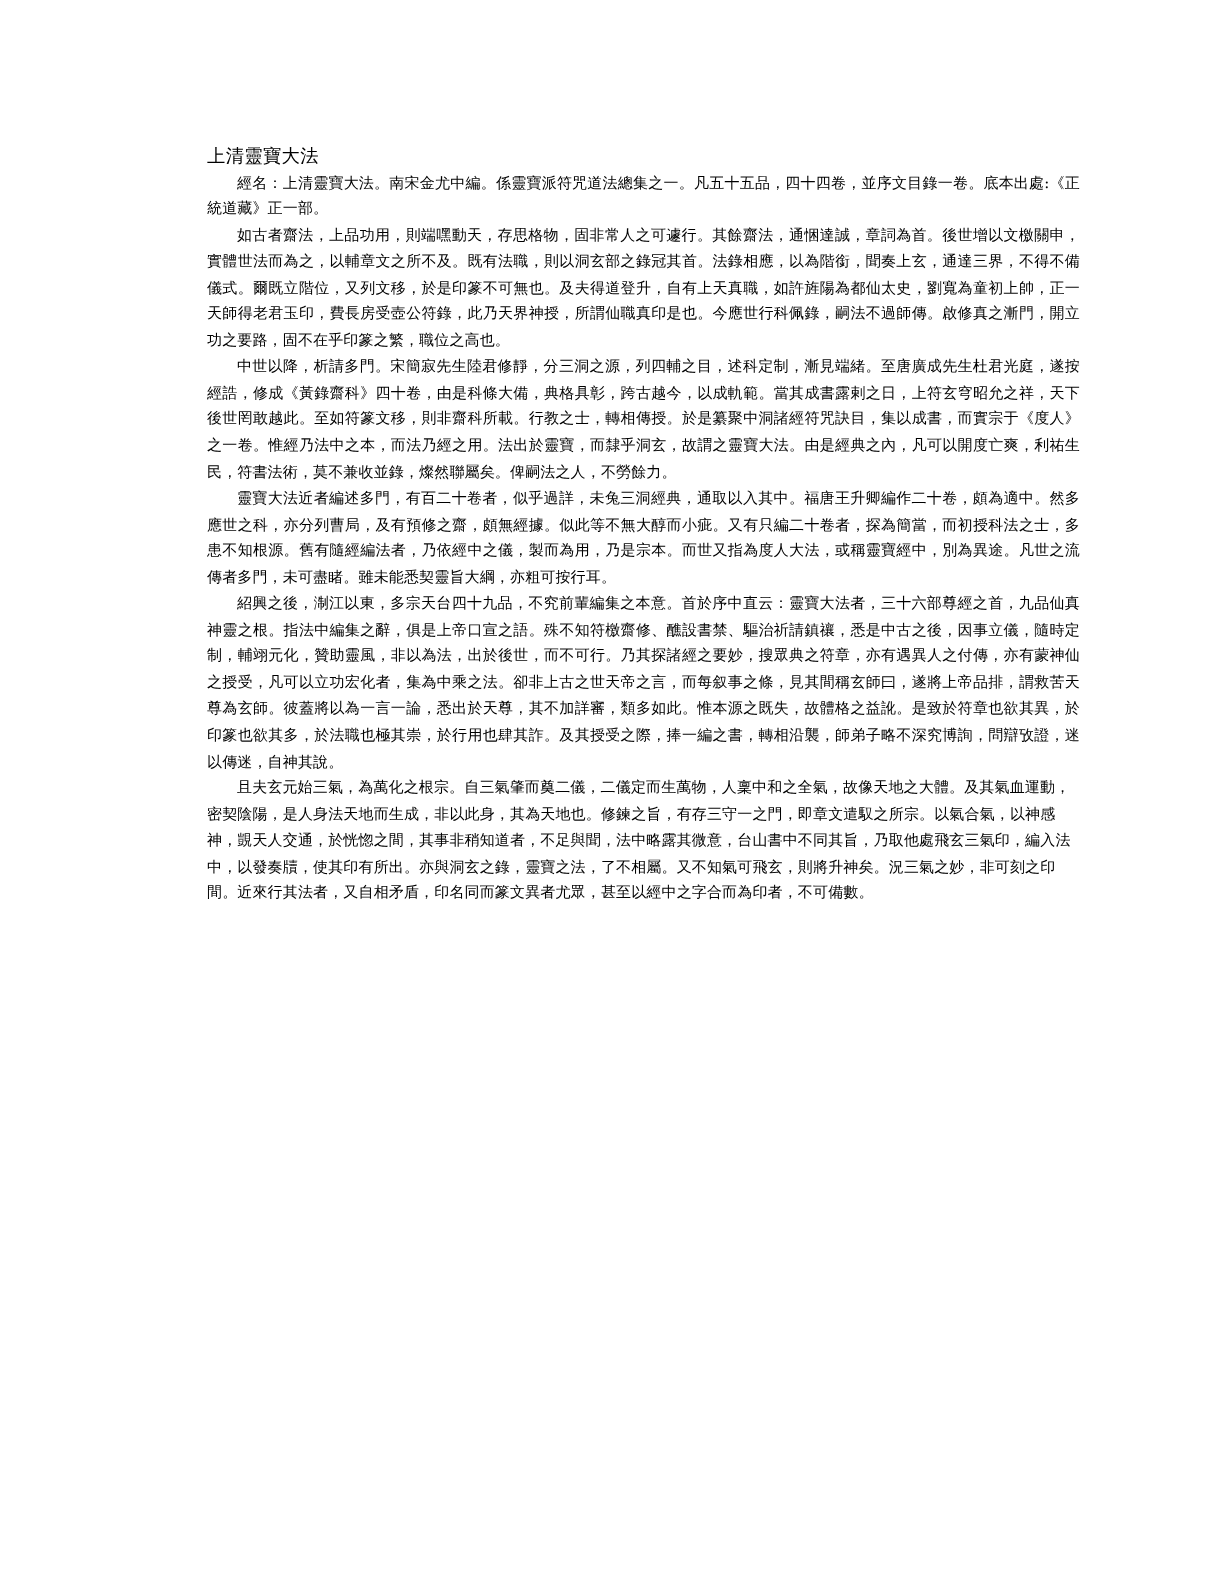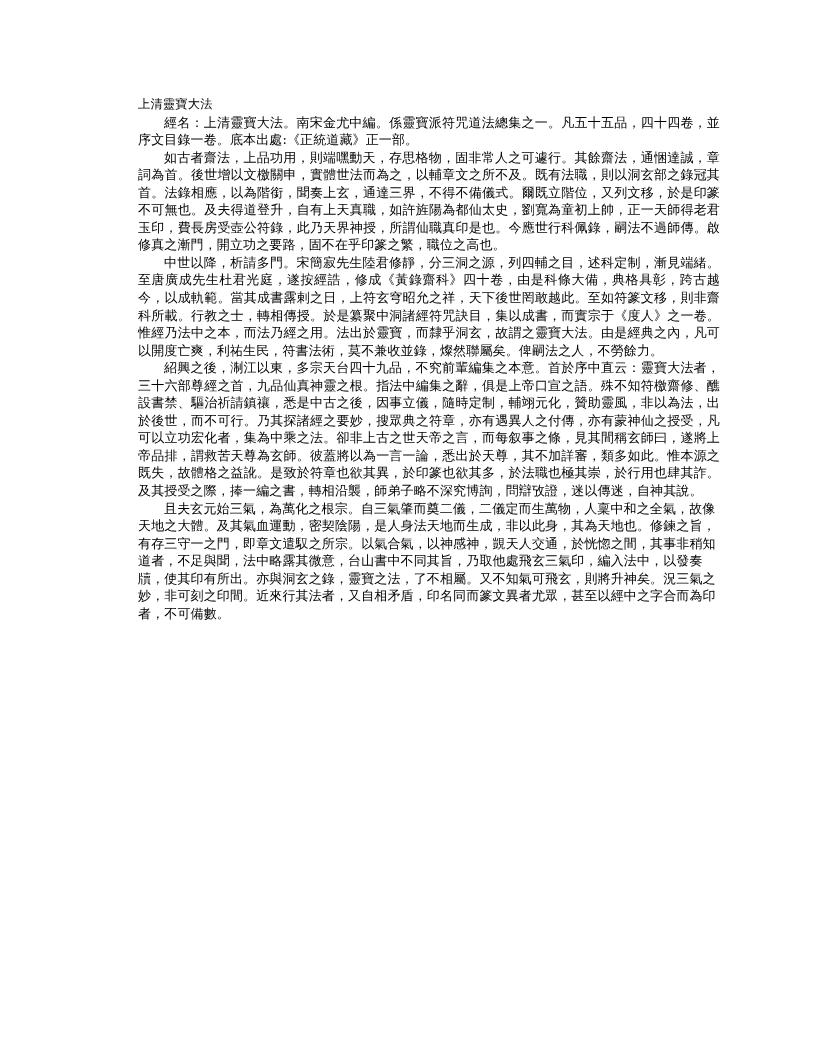--- a/index.html
+++ b/index.html
@@ -32,21 +32,21 @@
   .doc-title {
     font-size: 12.2px;
     line-height: 17.55px;
     letter-spacing: 0.02em;
     margin: 0 0 0 0;
     text-align: left;
     font-weight: normal;
     white-space: nowrap;
   }
   p.para {
-    font-size: 13px;
+    font-size: 10px;
     line-height: 17.55px;
     letter-spacing: 0.01em;
     margin: 0;
     padding: 0;
     text-align: justify;
     text-justify: inter-character;
     text-indent: 2em;
     word-break: break-all;
     overflow-wrap: anywhere;
     hyphens: none;
@@ -59,17 +59,18 @@
 <body>
 
 <div class="page">
   <div class="text-body">
 
     <div class="doc-title">上清靈寶大法</div>
 
     <p class="para">經名：上清靈寶大法。南宋金尤中編。係靈寶派符咒道法總集之一。凡五十五品，四十四卷，並序文目錄一卷。底本出處:《正統道藏》正一部。</p>
     <p class="para">如古者齋法，上品功用，則端嘿動天，存思格物，固非常人之可遽行。其餘齋法，通悃達誠，章詞為首。後世增以文檄關申，實體世法而為之，以輔章文之所不及。既有法職，則以洞玄部之錄冠其首。法錄相應，以為階銜，聞奏上玄，通達三界，不得不備儀式。爾既立階位，又列文移，於是印篆不可無也。及夫得道登升，自有上天真職，如許旌陽為都仙太史，劉寬為童初上帥，正一天師得老君玉印，費長房受壺公符錄，此乃天界神授，所謂仙職真印是也。今應世行科佩錄，嗣法不過師傳。啟修真之漸門，開立功之要路，固不在乎印篆之繁，職位之高也。</p>
     <p class="para">中世以降，析請多門。宋簡寂先生陸君修靜，分三洞之源，列四輔之目，述科定制，漸見端緒。至唐廣成先生杜君光庭，遂按經誥，修成《黃錄齋科》四十卷，由是科條大備，典格具彰，跨古越今，以成軌範。當其成書露剌之日，上符玄穹昭允之祥，天下後世罔敢越此。至如符篆文移，則非齋科所載。行教之士，轉相傳授。於是纂聚中洞諸經符咒訣目，集以成書，而實宗于《度人》之一卷。惟經乃法中之本，而法乃經之用。法出於靈寶，而隸乎洞玄，故謂之靈寶大法。由是經典之內，凡可以開度亡爽，利祐生民，符書法術，莫不兼收並錄，燦然聯屬矣。俾嗣法之人，不勞餘力。</p>
+    <p class="para">靈寶大法近者編述多門，有百二十卷者，似乎過詳，未兔三洞經典，通取以入其中。福唐王升卿編作二十卷，頗為適中。然多應世之科，亦分列曹局，及有預修之齋，頗無經據。似此等不無大醇而小疵。又有只編二十卷者，探為簡當，而初授科法之士，多患不知根源。舊有隨經編法者，乃依經中之儀，製而為用，乃是宗本。而世又指為度人大法，或稱靈寶經中，別為異途。凡世之流傳者多門，未可盡睹。雖未能悉契靈旨大綱，亦粗可按行耳。</p>
     <p class="para">紹興之後，淛江以東，多宗天台四十九品，不究前輩編集之本意。首於序中直云：靈寶大法者，三十六部尊經之首，九品仙真神靈之根。指法中編集之辭，俱是上帝口宣之語。殊不知符檄齋修、醮設書禁、驅治祈請鎮禳，悉是中古之後，因事立儀，隨時定制，輔翊元化，贊助靈風，非以為法，出於後世，而不可行。乃其探諸經之要妙，搜眾典之符章，亦有遇異人之付傳，亦有蒙神仙之授受，凡可以立功宏化者，集為中乘之法。卻非上古之世天帝之言，而每叙事之條，見其間稱玄師曰，遂將上帝品排，謂救苦天尊為玄師。彼蓋將以為一言一論，悉出於天尊，其不加詳審，類多如此。惟本源之既失，故體格之益訛。是致於符章也欲其異，於印篆也欲其多，於法職也極其崇，於行用也肆其詐。及其授受之際，捧一編之書，轉相沿襲，師弟子略不深究博詢，問辯攷證，迷以傳迷，自神其說。</p>
     <p class="para">且夫玄元始三氣，為萬化之根宗。自三氣肇而奠二儀，二儀定而生萬物，人稟中和之全氣，故像天地之大體。及其氣血運動，密契陰陽，是人身法天地而生成，非以此身，其為天地也。修鍊之旨，有存三守一之門，即章文遣馭之所宗。以氣合氣，以神感神，覬天人交通，於恍惚之間，其事非稍知道者，不足與聞，法中略露其微意，台山書中不同其旨，乃取他處飛玄三氣印，編入法中，以發奏牘，使其印有所出。亦與洞玄之錄，靈寶之法，了不相屬。又不知氣可飛玄，則將升神矣。況三氣之妙，非可刻之印間。近來行其法者，又自相矛盾，印名同而篆文異者尤眾，甚至以經中之字合而為印者，不可備數。</p>
 
   </div>
 </div>
 
 </body></html>

